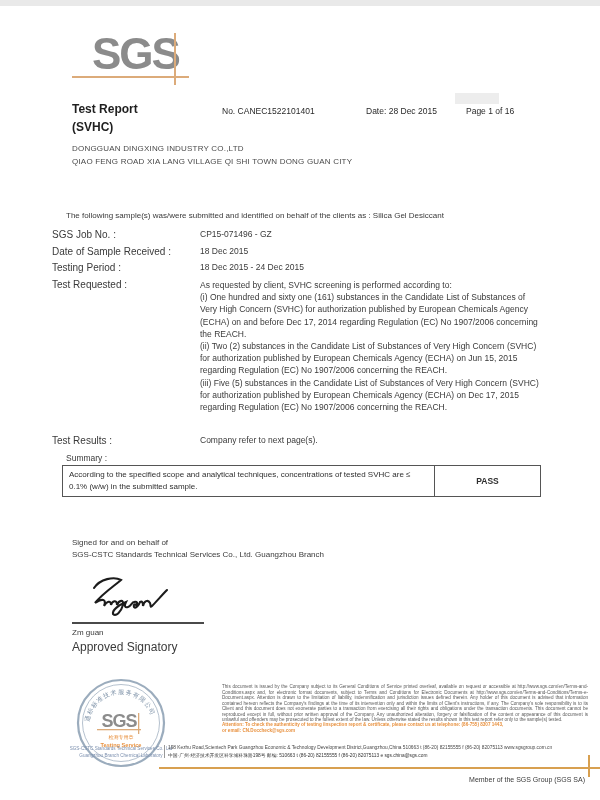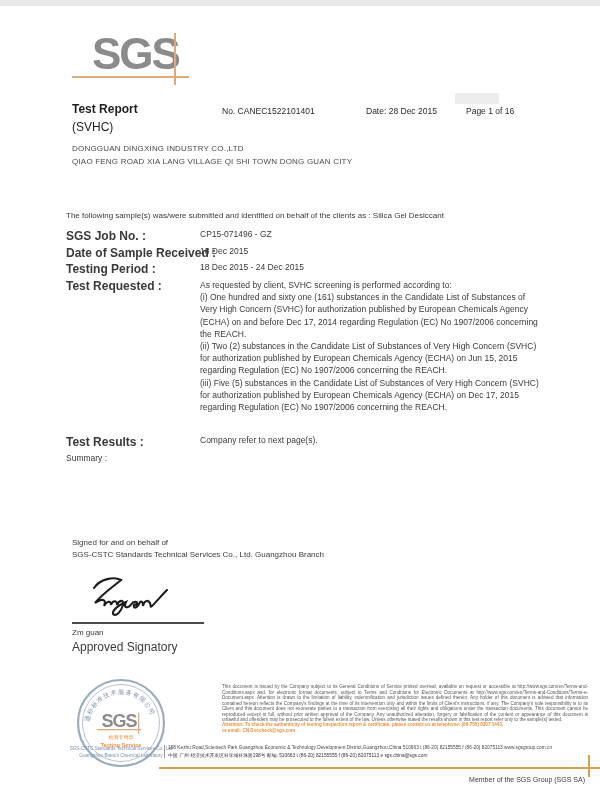--- a/index.html
+++ b/index.html
@@ -7,32 +7,32 @@
     position:relative;width:600px;height:800px;background:#ffffff;
     font-family:"Liberation Sans","DejaVu Sans",sans-serif;color:#333;
     overflow:hidden;margin:6px auto;
   }
   .abs{position:absolute;}
   
   .logo-text{left:92px;top:26px;font-size:44px;font-weight:800;letter-spacing:-2px;color:#8b8b8b;line-height:1;}
   .logo-hline{left:72px;top:70px;width:117px;height:2px;background:#dcab7a;}
   .logo-vline{left:174px;top:27px;width:2px;height:52px;background:#dcab7a;}
   .title1{left:72px;top:96px;font-size:12px;font-weight:bold;color:#1f1f1f;}
-  .title2{left:72px;top:114px;font-size:12px;font-weight:normal;color:#1f1f1f;}
+  .title2{left:72px;top:114px;font-size:12px;font-weight:bold;color:#1f1f1f;}
   .meta{font-size:8.5px;color:#2a2a2a;top:100px;}
   .meta-no{left:222px;}
   .meta-date{left:366px;}
   .meta-page{left:466px;}
   .scan-smudge{left:455px;top:87px;width:44px;height:11px;background:#ededed;}
   
   .client1{left:72px;top:138px;font-size:8px;color:#4a4a4a;letter-spacing:.2px;}
   .client2{left:72px;top:151px;font-size:8px;color:#4a4a4a;letter-spacing:.2px;}
   
   .intro{left:66px;top:205px;font-size:8px;color:#3a3a3a;}
-  .lbl{left:66px;font-size:12px;color:#3a3a3a;font-weight:bold;}
+  .lbl{left:52px;font-size:10px;color:#3a3a3a;}
   .val{left:200px;font-size:8.5px;color:#3a3a3a;}
   .y0{top:223px;}.y1{top:240px;}.y2{top:256px;}.y3{top:273px;}.y4{top:429px;}
   .val-req{width:342px;line-height:12.2px;white-space:pre-line;}
   .summary-lbl{left:66px;top:447px;font-size:8.5px;color:#3a3a3a;}
   
   .sum-table{left:62px;top:459px;width:477px;border:1px solid #555;display:flex;}
   .sum-cell-text{width:372px;border-right:1px solid #555;padding:3px 8px 4px 6px;font-size:8px;line-height:11.5px;color:#2f2f2f;box-sizing:border-box;}
   .sum-cell-pass{flex:1;display:flex;align-items:center;justify-content:center;font-size:8.5px;font-weight:600;color:#2f2f2f;}
   
   .sign1{left:72px;top:532px;font-size:8px;color:#3a3a3a;}
@@ -87,20 +87,24 @@
   <div class="abs lbl y3">Test Requested :</div>
   <div class="abs val y3 val-req">As requested by client, SVHC screening is performed according to:
 (i) One hundred and sixty one (161) substances in the Candidate List of Substances of Very High Concern (SVHC) for authorization published by European Chemicals Agency (ECHA) on and before Dec 17, 2014 regarding Regulation (EC) No 1907/2006 concerning the REACH.
 (ii) Two (2) substances in the Candidate List of Substances of Very High Concern (SVHC) for authorization published by European Chemicals Agency (ECHA) on Jun 15, 2015 regarding Regulation (EC) No 1907/2006 concerning the REACH.
 (iii) Five (5) substances in the Candidate List of Substances of Very High Concern (SVHC) for authorization published by European Chemicals Agency (ECHA) on Dec 17, 2015 regarding Regulation (EC) No 1907/2006 concerning the REACH.</div>
 
   <div class="abs lbl y4">Test Results :</div>
   <div class="abs val y4">Company refer to next page(s).</div>
 
   <div class="abs summary-lbl">Summary :</div>
+  <div class="abs sum-table">
+    <div class="sum-cell-text">According to the specified scope and analytical techniques, concentrations of tested SVHC are ≤ 0.1% (w/w) in the submitted sample.</div>
+    <div class="sum-cell-pass">PASS</div>
+  </div>
 
   <div class="abs sign1">Signed for and on behalf of</div>
   <div class="abs sign2">SGS-CSTC Standards Technical Services Co., Ltd. Guangzhou Branch</div>
 
   <svg class="abs sig-svg" width="132" height="50" viewBox="0 0 132 50">
     <path d="M18,16 C24,7 38,4 45,8 C38,14 26,22 19,31 C26,26 31,27 28,34
              C31,29 35,28 35,33 C36,29 41,27 41,33 C43,28 48,27 47,33
              C45,40 40,45 37,42 C36,38 43,33 50,30 C48,34 49,36 52,35
              C55,34 56,30 58,30 C61,29 62,31 61,35 C60,31 57,32 58,35
              C60,37 63,33 64,30 C66,29 67,30 67,34 C68,29 72,27 74,31

